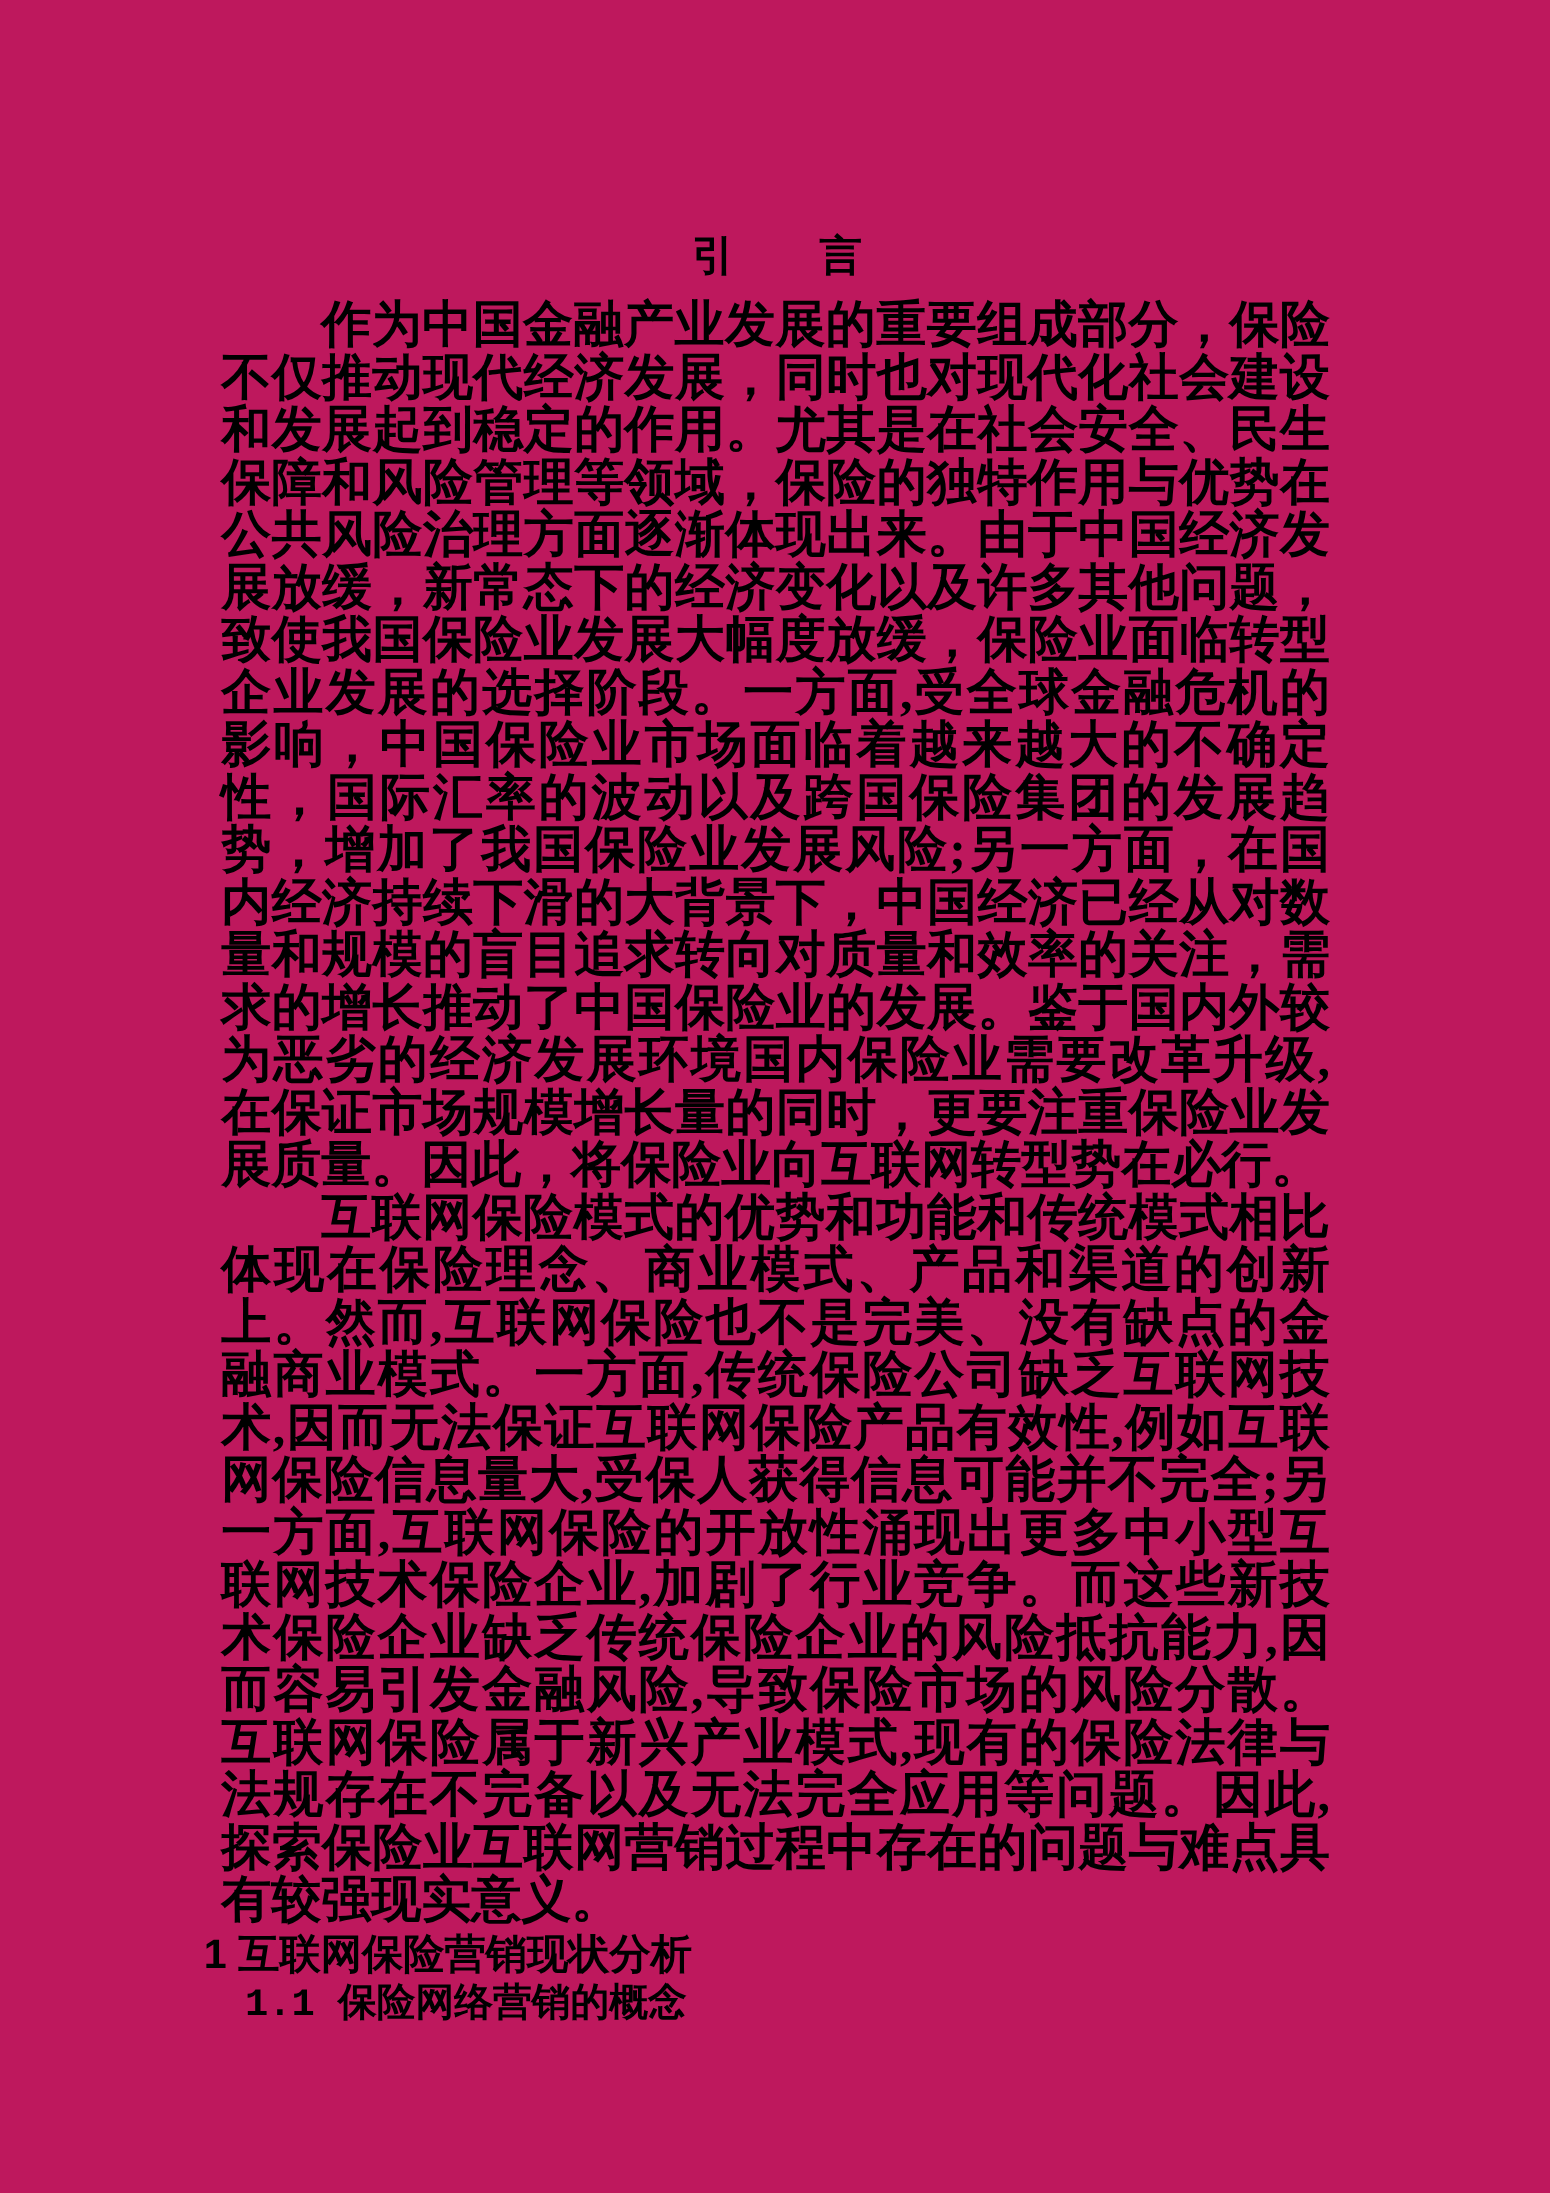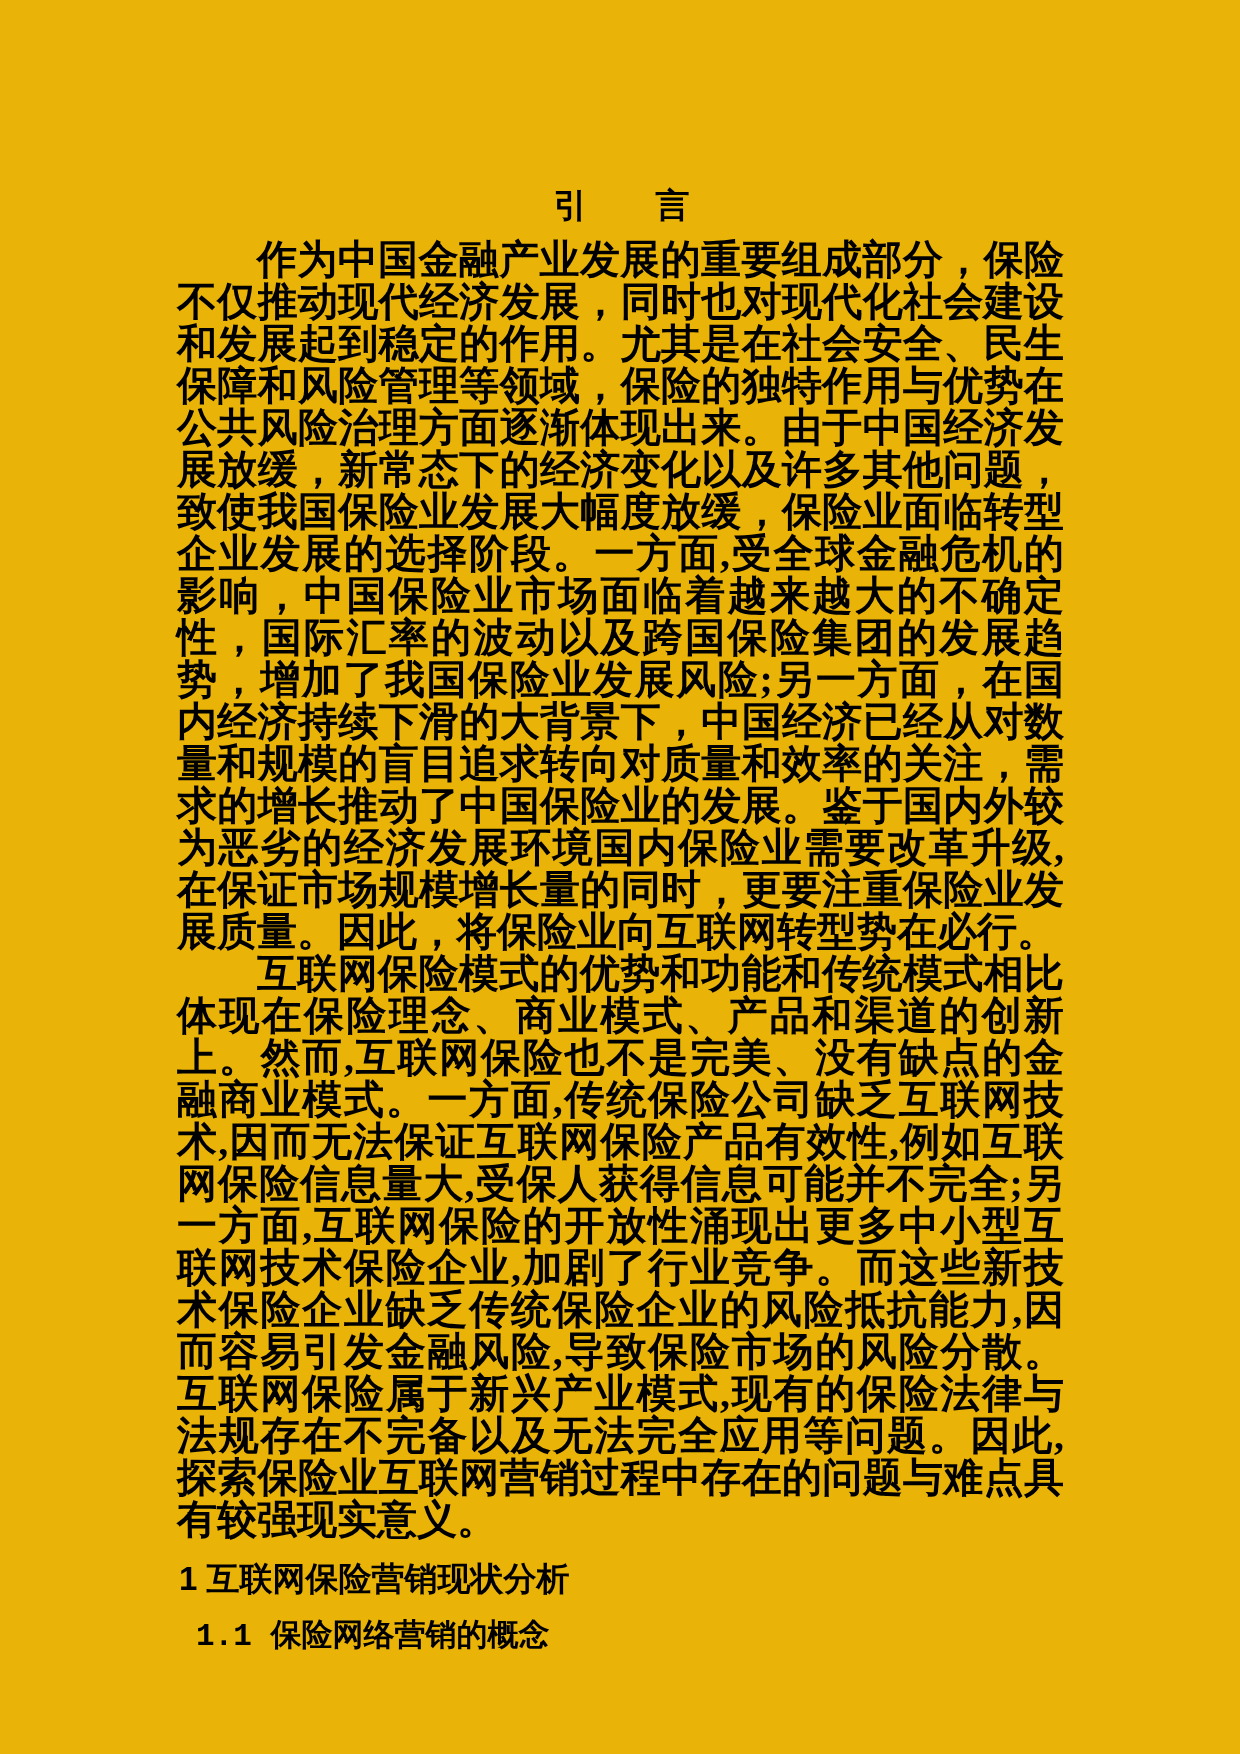--- a/index.html
+++ b/index.html
@@ -5,21 +5,21 @@
   html, body {
     margin: 0;
     padding: 0;
     background: #ffffff;
   }
   .page {
     position: relative;
     width: 1240px;
     height: 1754px;
     margin: 0 auto;
-    background: #eab308;
+    background: #be185d;
     box-sizing: border-box;
     padding: 183px 160px 0 163px;
     color: #000000;
     font-family: "Liberation Serif", "DejaVu Serif", serif;
     overflow: hidden;
   }
   .doc-title {
     font-family: "Liberation Sans", "DejaVu Sans", sans-serif;
     font-weight: bold;
     font-size: 34px;
@@ -35,21 +35,21 @@
   }
   .indent2 { text-indent: 2em; }
   .indent1 { text-indent: 1em; }
   .bold   { font-weight: bold; }
   .normal { font-weight: bold; }
   .sec-heading {
     font-family: "Liberation Sans", "DejaVu Sans", sans-serif;
     font-weight: bold;
     font-size: 33px;
     line-height: 43px;
-    margin: 16px;
+    margin: 0;
   }
   .subsec-heading {
     font-family: Liberation Mono, monospace;
     font-weight: bold;
     font-size: 31px;
     line-height: 42px;
     margin: 0 0 0 33px;
   }
 </style>
 </head>

